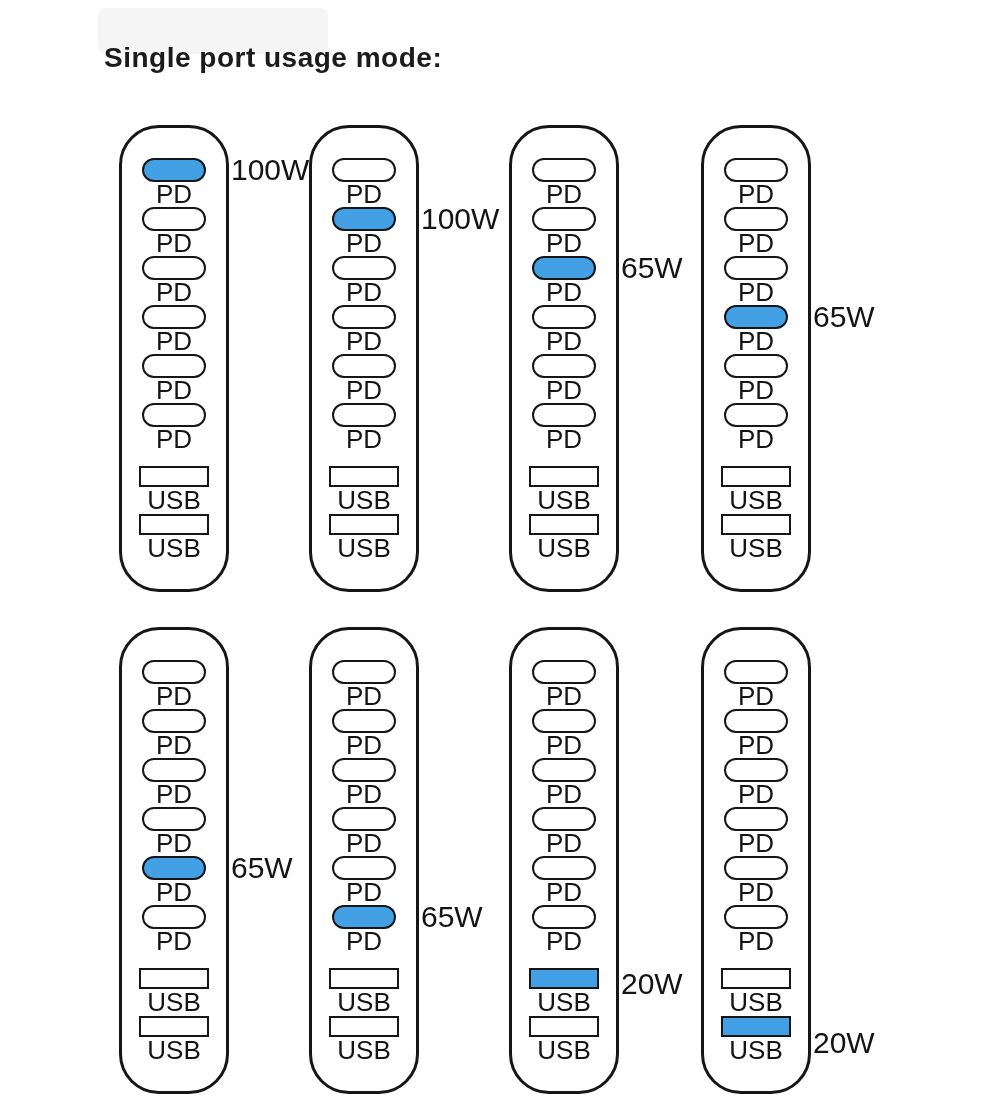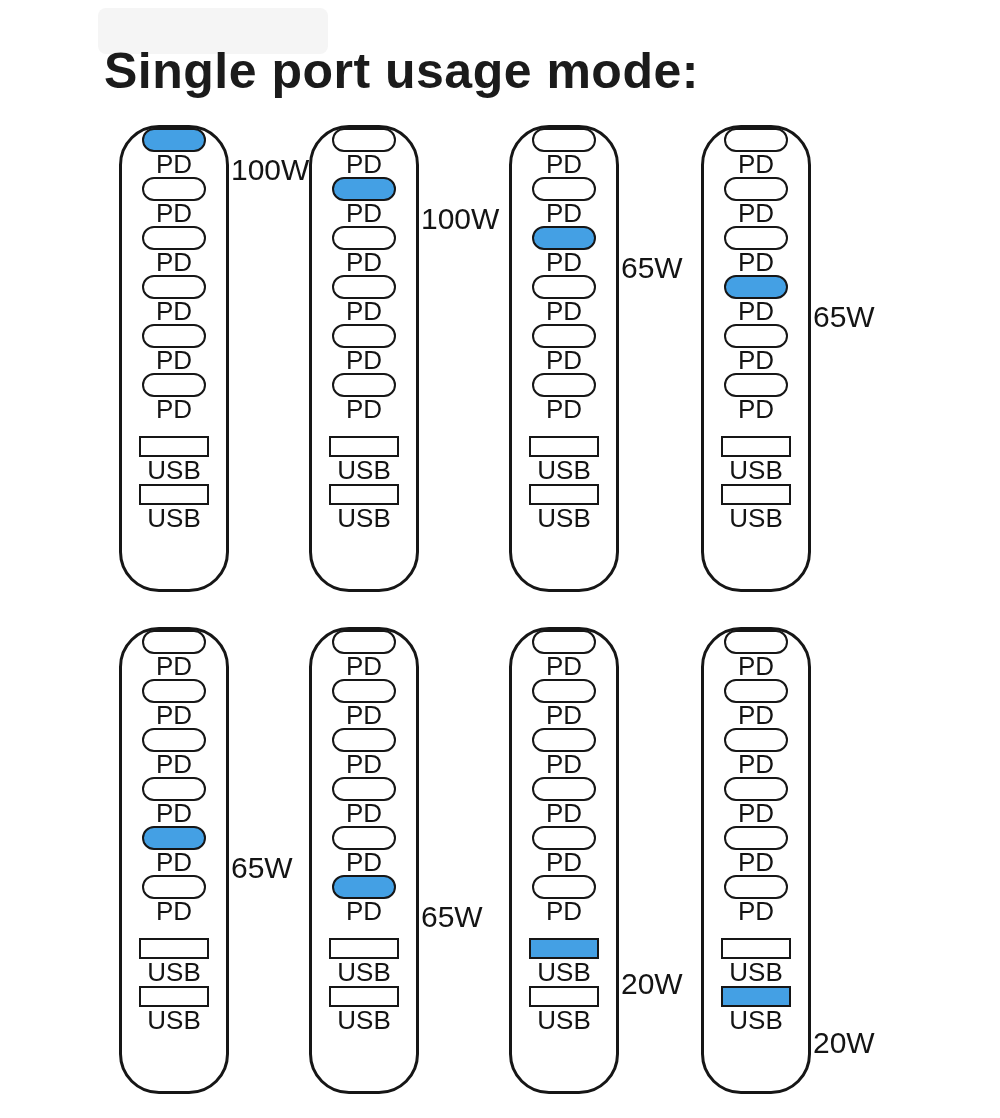--- a/index.html
+++ b/index.html
@@ -8,28 +8,28 @@
   .canvas {
     position:relative; width:1000px; height:1118px;
     background:var(--bg,#fff); overflow:hidden;
   }
   .smudge {
     position:absolute; left:98px; top:8px; width:230px; height:46px;
     background:#f5f5f5; border-radius:8px;
   }
   .title {
     position:absolute; left:104px; top:42px;
-    font-size:50px; font-weight:700; color:#1b1b1b; letter-spacing:.5px;
+    font-size:28px; font-weight:700; color:#1b1b1b; letter-spacing:.5px;
     white-space:nowrap;
   }
   .charger { position:absolute; width:210px; height:470px; }
   .body {
     position:absolute; left:0; top:0; width:110px; height:467px;
     border:3px solid var(--outline,#161616); border-radius:40px;
-    background:#fff; 
+    background:#fff; padding-top:30px;
   }
   .unit { display:flex; flex-direction:column; align-items:center; }
   .pd-unit  { height:49px; }
   .usb-unit { height:48px; }
   .first-usb { margin-top:14px; }
   .port { background:#fff; border:2px solid var(--outline,#161616); }
   .pill { width:64px; height:24px; border-radius:12px; }
   .rect { width:70px; height:32px; }
   .port.active { background:var(--highlight,#44a0e4); }
   .plabel { font-size:26px; line-height:25px; color:#141414; }

